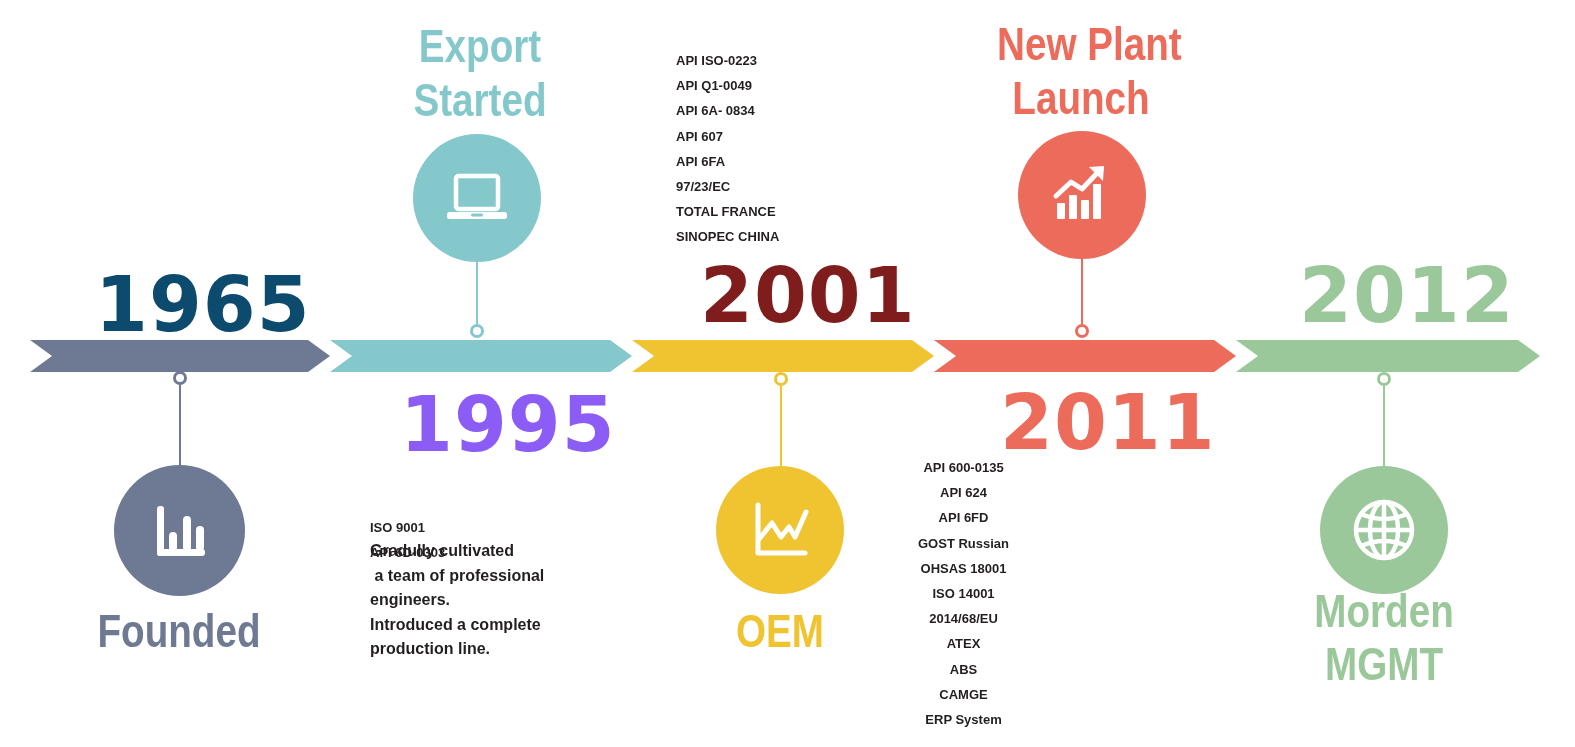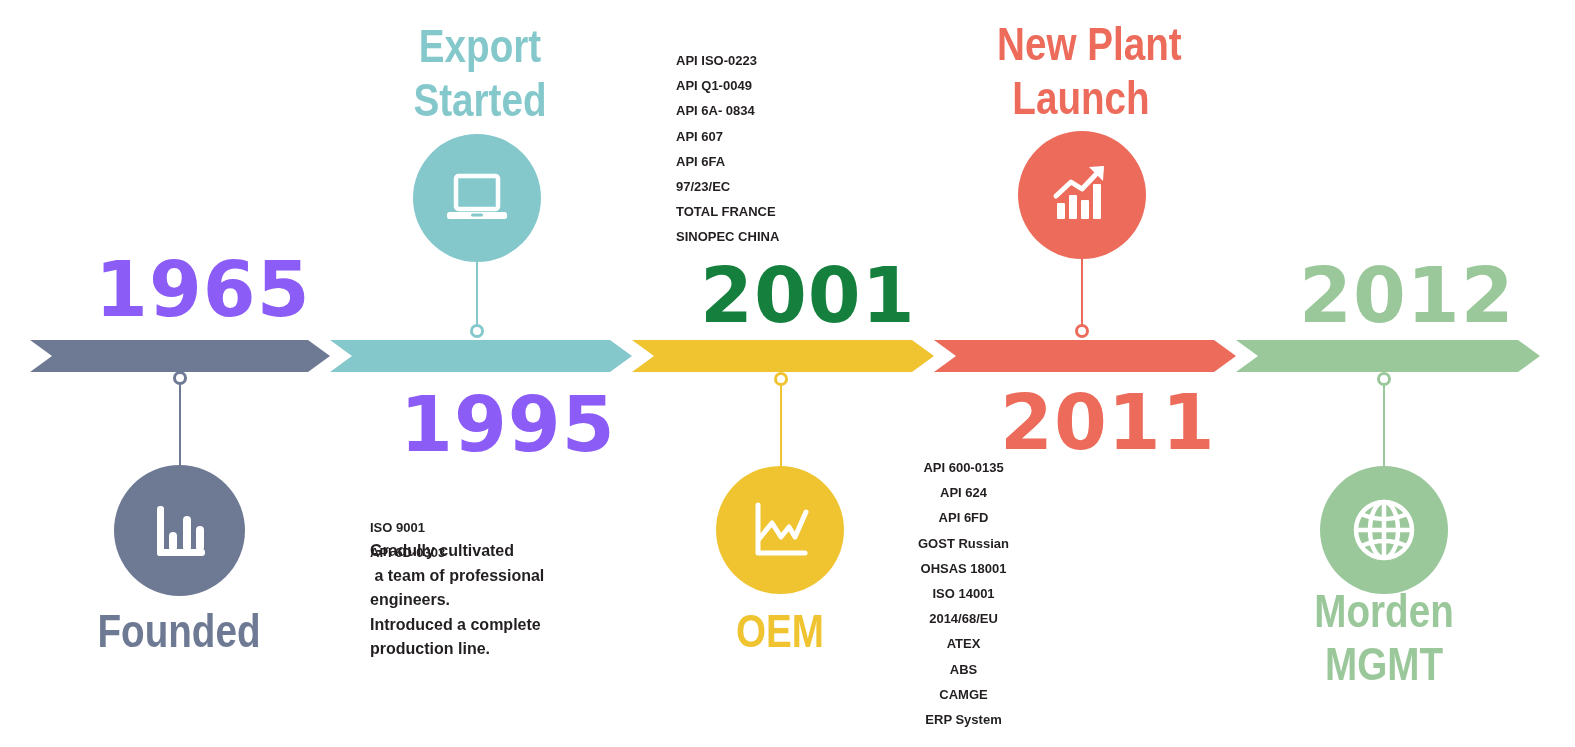--- a/index.html
+++ b/index.html
@@ -75,21 +75,21 @@
 <body>
 
 <div id="stage">
 
   <div class="bar first" style="left:30px;top:340px;width:300px;background:#6E7A94;"></div>
   <div class="bar" style="left:330px;top:340px;width:302px;background:#84C8CC;"></div>
   <div class="bar" style="left:632px;top:340px;width:302px;background:#EFC430;"></div>
   <div class="bar" style="left:934px;top:340px;width:302px;background:#EC6B5A;"></div>
   <div class="bar" style="left:1236px;top:340px;width:304px;background:#9BC89B;"></div>
 
-  <div class="year" style="left:95px;top:252px;color:#8b5cf6;">1965</div>
+  <div class="year" style="left:95px;top:267px;color:#0c4a6e;">1965</div>
 
   <div class="conn" style="left:179px;top:378px;height:100px;background:#6E7A94;"></div>
   <div class="ring" style="left:173px;top:371px;color:#6E7A94;"></div>
 
   <div class="circ" style="left:114px;top:465px;width:131px;height:131px;background:#6E7A94;">
     <svg width="74" height="74" viewBox="0 0 74 74">
       <rect x="14" y="12" width="7" height="50" rx="3" fill="#fff"></rect>
       <rect x="14" y="55" width="48" height="7" rx="3" fill="#fff"></rect>
       <rect x="26" y="38" width="8" height="19" rx="4" fill="#fff"></rect>
       <rect x="40" y="22" width="8" height="35" rx="4" fill="#fff"></rect>
@@ -125,21 +125,21 @@
 
   <div class="list" style="left:676px;top:48px;">API ISO-0223
 API Q1-0049
 API 6A- 0834
 API 607
 API 6FA
 97/23/EC
 TOTAL FRANCE
 SINOPEC CHINA</div>
 
-  <div class="year" style="left:700px;top:258px;color:#15803d;">2001</div>
+  <div class="year" style="left:700px;top:258px;color:#7f1d1d;">2001</div>
 
   <div class="conn" style="left:780px;top:380px;height:100px;background:#EFC430;"></div>
   <div class="ring" style="left:774px;top:372px;color:#EFC430;"></div>
 
   <div class="circ" style="left:716px;top:466px;width:128px;height:128px;background:#EFC430;">
     <svg width="74" height="74" viewBox="0 0 74 74">
       <path d="M15 12 V60 H62" fill="none" stroke="#fff" stroke-width="5" stroke-linecap="round" stroke-linejoin="round"></path>
       <path d="M16 46 L29 30 L38 44 L46 34 L52 44 L63 19" fill="none" stroke="#fff" stroke-width="5" stroke-linecap="round" stroke-linejoin="round"></path>
     </svg>
   </div>

